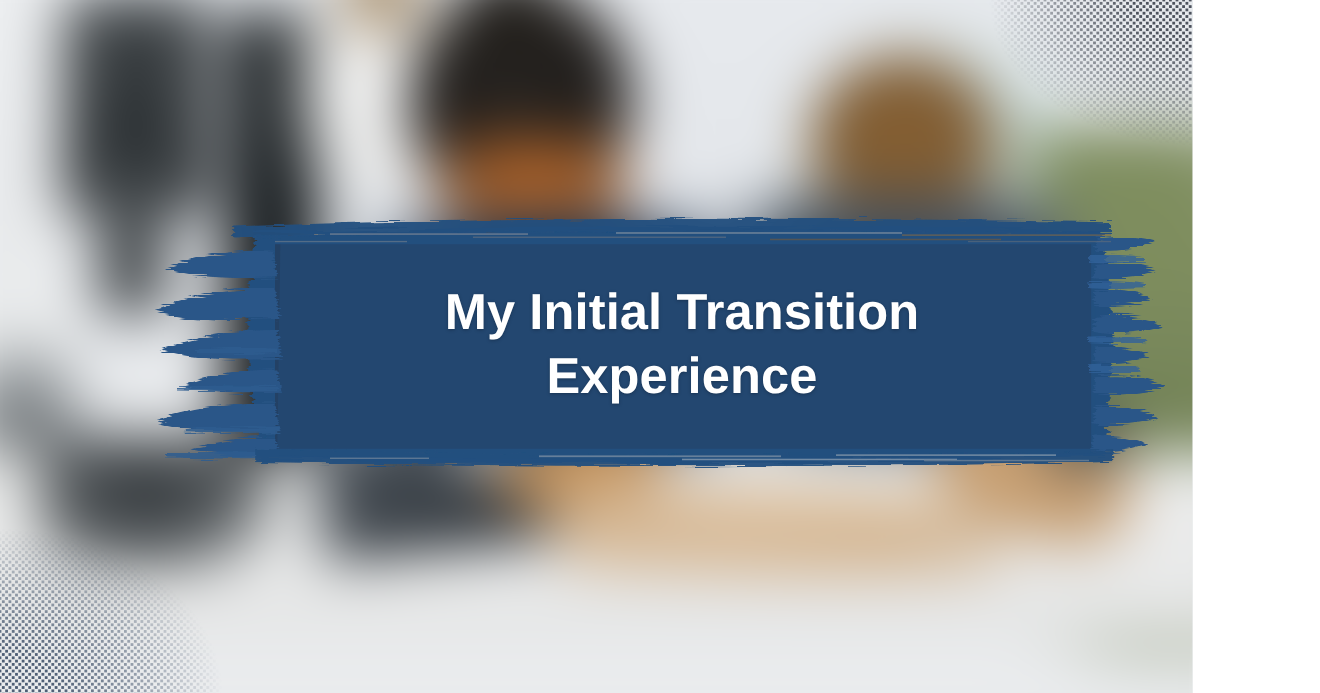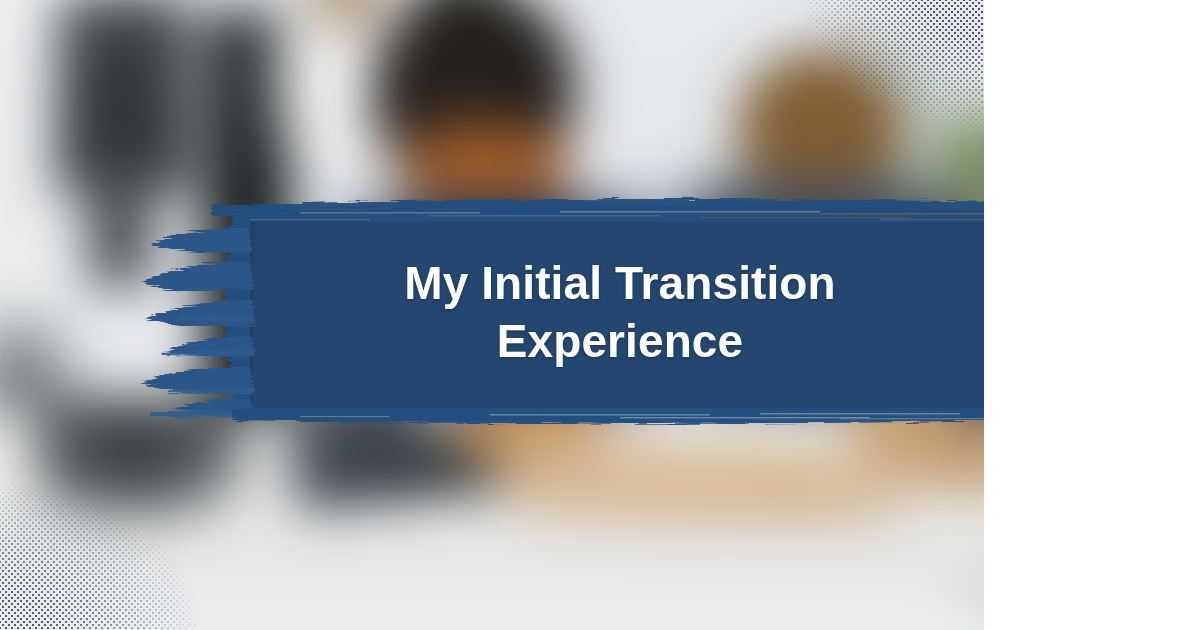--- a/index.html
+++ b/index.html
@@ -6,21 +6,21 @@
     margin: 0;
     padding: 0;
     background: #ffffff;
   }
   body {
     font-family: "Liberation Sans", sans-serif;
   }
 
   .canvas {
     position: relative;
-    width: 984px;
+    width: 1084px;
     height: 630px;
     overflow: hidden;
     background: #d8dbdf;
   }
 
   
   .photo-bg {
     position: absolute;
     inset: 0;
     overflow: hidden;

